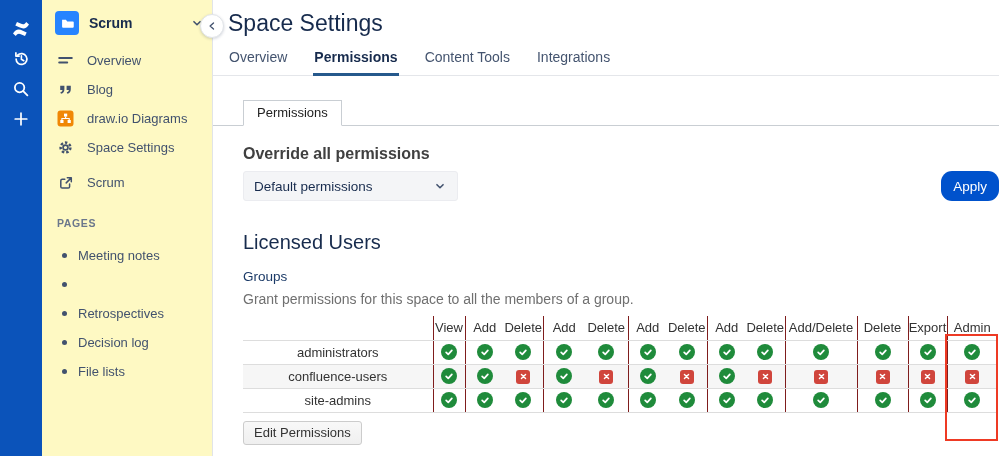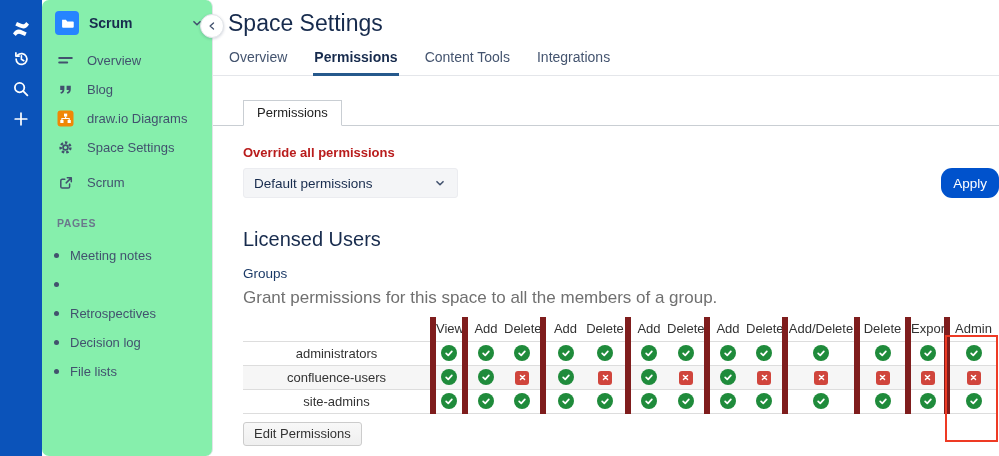--- a/index.html
+++ b/index.html
@@ -8,69 +8,69 @@
   .app { display:flex; width:999px; height:456px; }
 
   
   .rail { width:42px; background:var(--rail_bg,#0B53BA); flex:0 0 42px;
     display:flex; flex-direction:column; align-items:center; padding-top:14px; }
   .rail-item { width:30px; height:30px; display:flex; align-items:center; justify-content:center;
     cursor:pointer; color:#fff; }
   .rail-item svg { display:block; }
 
   
-  .sidebar { width:171px; flex:0 0 171px; background:#86efac; border-right:1px solid #E1E4E8; overflow:hidden;border-radius:7px; }
+  .sidebar { width:171px; flex:0 0 171px; background:#fef9c3; border-right:1px solid #E1E4E8; overflow:hidden; }
   .space-header { height:46px; display:flex; align-items:center; padding:0 8px 0 13px; cursor:pointer; }
   .space-icon { width:24px; height:24px; border-radius:4px; background:var(--space_icon_blue,#2684FF);
     display:flex; align-items:center; justify-content:center; flex:0 0 24px; }
   .space-name { margin-left:10px; font-weight:bold; font-size:14px; color:#172B4D; flex:1; }
   .nav-item { height:29px; display:flex; align-items:center; padding-left:15px; cursor:pointer; color:#42526E; }
   .nav-item .nicon { width:17px; height:17px; margin-right:13px; display:flex; align-items:center; justify-content:center; }
   .nav-item .nlabel { font-size:13px; }
   .section-label { margin:20px 0 0 15px; font-size:10.5px; font-weight:bold; letter-spacing:.6px; color:#6B778C; height:14px; }
   .shortcut-wrap { margin-top:6px; }
   .pages-wrap { margin-top:10px; }
-  .page-item { height:29px; display:flex; align-items:center; padding-left:12px; cursor:pointer; color:#42526E; }
+  .page-item { height:29px; display:flex; align-items:center; padding-left:20px; cursor:pointer; color:#42526E; }
   .bullet { width:5px; height:5px; border-radius:50%; background:#42526E; margin-right:11px; flex:0 0 5px; }
 
   
   .main { flex:1; position:relative; background:#fff; }
   .collapse-btn { position:absolute; left:-13px; top:14px; width:24px; height:24px; border-radius:50%;
     background:#fff; border:1px solid #E1E4E8; box-shadow:0 1px 3px rgba(9,30,66,.18);
     display:flex; align-items:center; justify-content:center; cursor:pointer; color:#42526E; }
   h1.page-title { margin:10px 0 0 15px; font-size:23px; font-weight:500; color:#172B4D; }
   .main-tabs { display:flex; gap:25px; margin-top:9px; padding-left:15px; border-bottom:1px solid #E4E6EA; }
   .main-tab { font-size:14px; color:#44546F; padding:3px 1px 8px 1px; border-bottom:3px solid transparent;
     margin-bottom:-1px; cursor:pointer; }
   .main-tab.active { color:#172B4D; font-weight:bold; border-bottom-color:var(--tab_underline,#26598C); }
 
   .panel-strip { margin-top:24px; padding-left:30px; border-bottom:1px solid #C9CED3; display:flex; }
   .panel-tab { font-size:13px; color:#222; padding:4px 13px 5px 13px; border:1px solid #C9CED3;
     background:#F0F0F0; cursor:pointer; margin-bottom:-1px; margin-right:-1px; }
   .panel-tab.active { background:#fff; border-bottom-color:#fff; }
 
   .content { padding-left:30px; }
-  .override-label { margin-top:19px; font-weight:bold; font-size:13px; color:#b91c1c; }
+  .override-label { margin-top:19px; font-weight:bold; font-size:16px; color:#404040; }
   .override-row { margin-top:8px; display:flex; align-items:center;justify-content:space-between; }
   .select { width:215px; height:30px; background:#F4F5F7; border:1px solid #EBECF0; border-radius:3px;
     display:flex; align-items:center; padding:0 10px; cursor:pointer; color:#172B4D; }
   .select .sel-value { flex:1; font-size:13.5px; }
   .apply-btn { margin-left:8px; height:30px; padding:0 12px; background:var(--accent_blue,#0052CC);
     color:#fff; border:none; border-radius:11px; font-size:13.5px; font-family:inherit; cursor:pointer; }
   h2.licensed-title { margin-top:30px; font-size:20px; font-weight:500; color:#172B4D; }
   h4.groups-title { margin-top:15px; font-size:13.5px; font-weight:normal; color:#1B3A67; }
-  p.groups-desc { margin-top:7px; font-size:17px; color:#707070; }
+  p.groups-desc { margin-top:7px; font-size:14px; color:#707070; }
 
   .table-wrap { position:relative; margin-top:9px; width:754px; }
   table.perm { border-collapse:collapse; table-layout:fixed; width:754px; }
   table.perm td, table.perm th { height:24px; border-bottom:1px solid #DDDDDD; font-weight:normal;
     text-align:center; vertical-align:middle; padding:0; font-size:13px; color:#333; overflow:hidden; white-space:nowrap; }
   tr.group-row th { font-weight:bold; border-bottom:1px solid #DDDDDD; }
   tr.group-row th:first-child { border-bottom:1px solid #DDDDDD; }
-  .gsep { border-left:6px solid #7f1d1d; }
+  .gsep { border-left:1px solid #7f1d1d; }
   td.gname { text-align:left; padding-left:5px; }
   tbody tr:nth-child(2) td { background:#F6F6F6; }
   .perm-check { display:inline-flex; width:16px; height:16px; border-radius:50%;
     background:var(--check_green,#1F8B3B); align-items:center; justify-content:center; vertical-align:middle; }
   .perm-cross { display:inline-flex; width:14px; height:14px; border-radius:3px;
     background:var(--cross_red,#D0453C); align-items:center; justify-content:center; vertical-align:middle; }
   .admin-highlight { position:absolute; left:702px; top:18px; width:53px; height:107px;
     border:2px solid var(--highlight_red,#EE3A24); pointer-events:none; z-index:5; }
 
   .edit-btn { margin-top:8px; height:24px; padding:0 10px; font-size:13px; font-family:inherit; color:#333;

